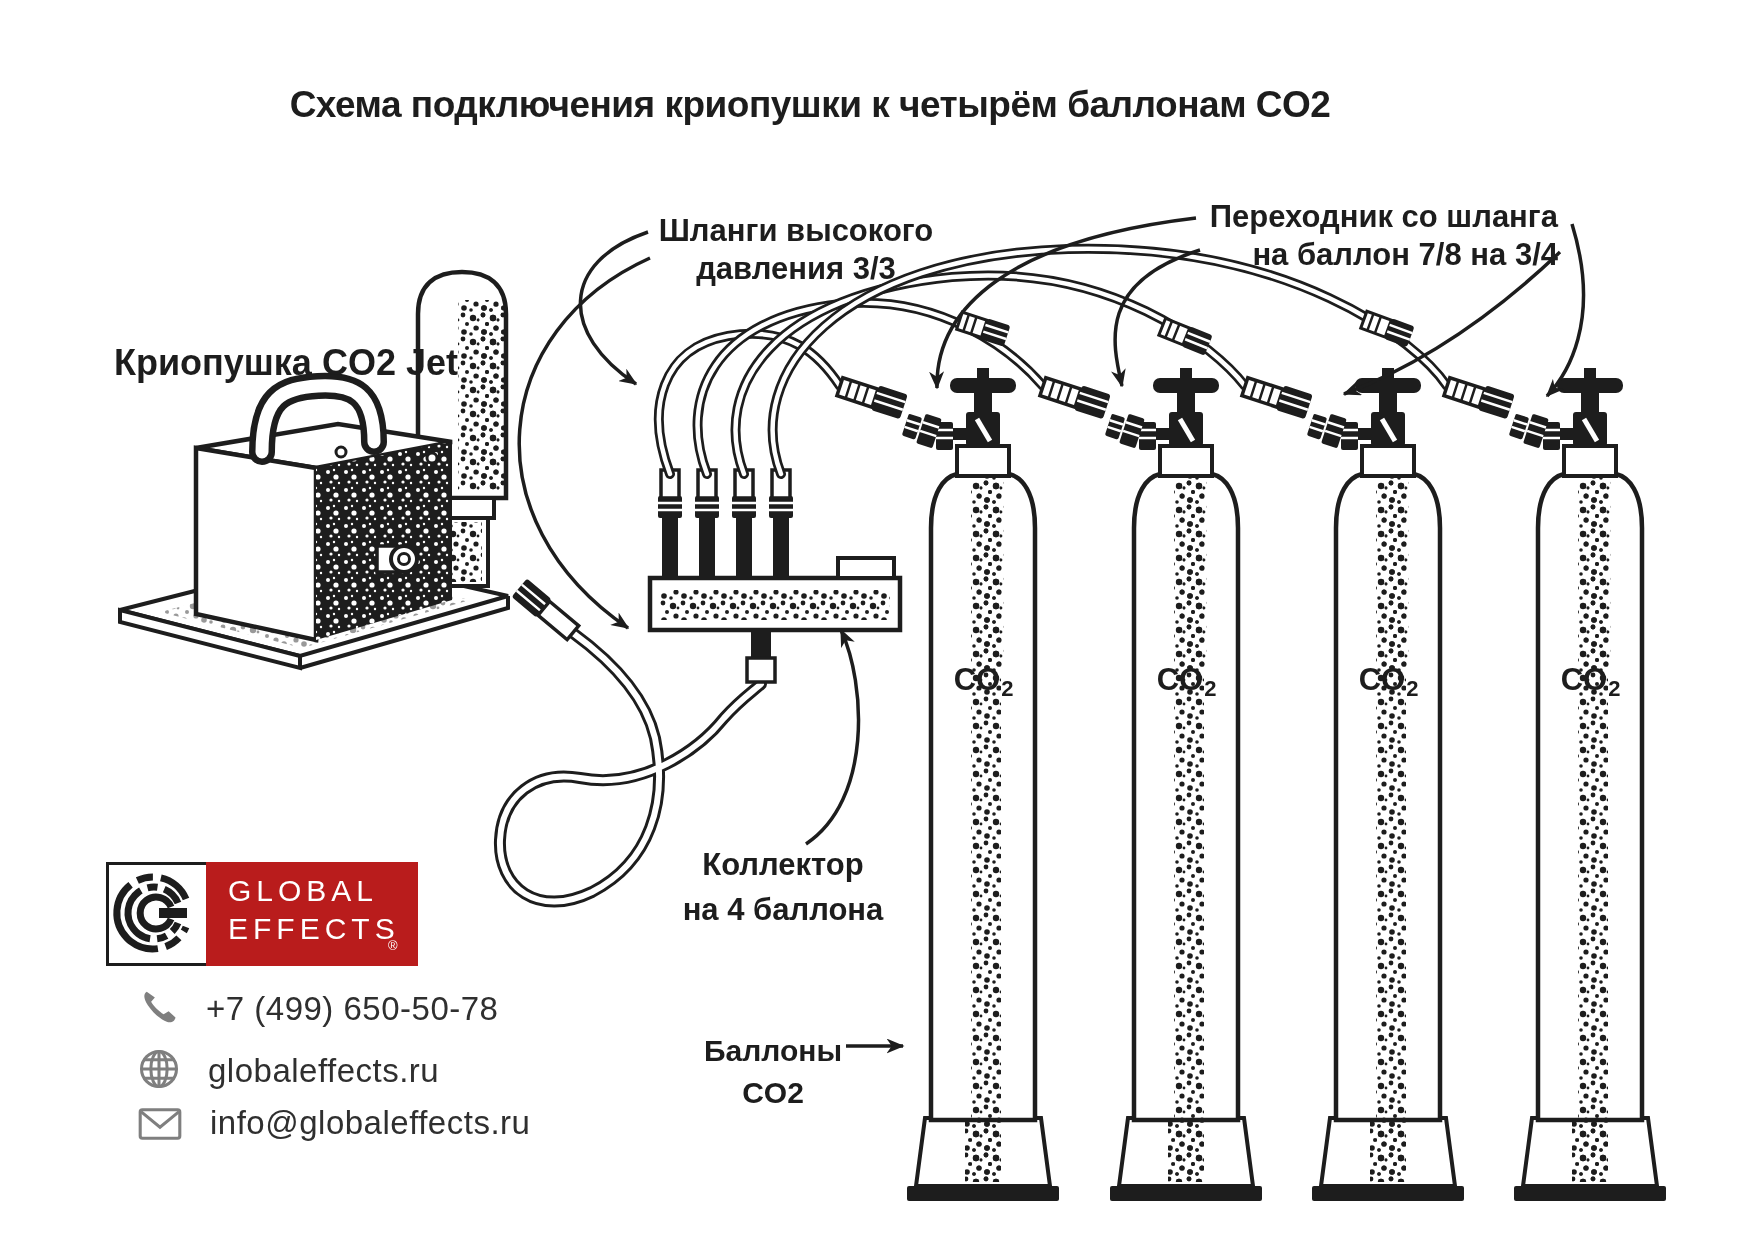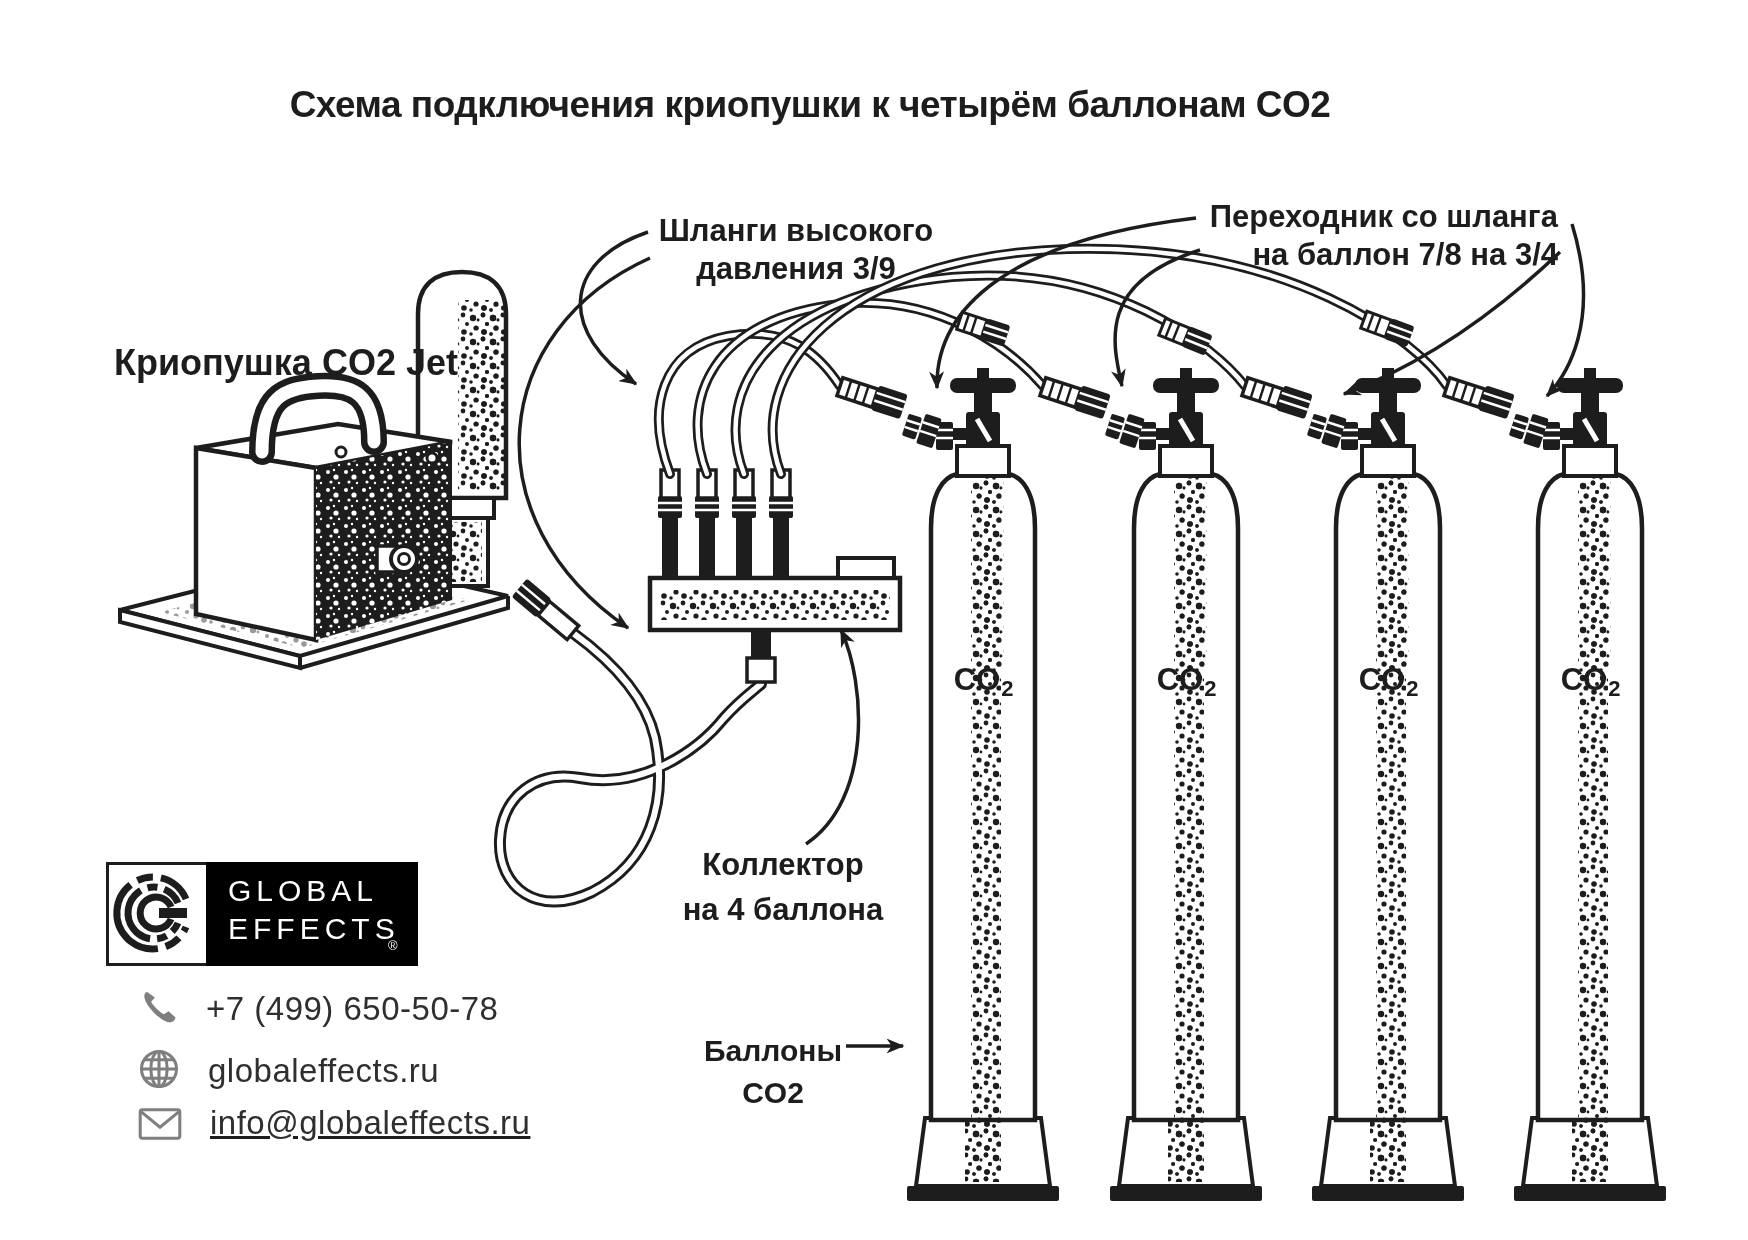--- a/index.html
+++ b/index.html
@@ -20,21 +20,21 @@
   .lbl{position:absolute;font-weight:700;font-size:31px;line-height:38px;text-align:center;white-space:nowrap;}
   .title{
     position:absolute;left:110px;top:84px;width:1400px;text-align:center;
     font-size:37px;font-weight:700;letter-spacing:-0.5px;white-space:nowrap;
   }
   .machine-lbl{position:absolute;left:114px;top:342px;width:340px;font-weight:700;font-size:36px;text-align:left;white-space:nowrap;}
   .co2{position:absolute;width:104px;text-align:center;font-weight:700;font-size:31px;top:662px;}
   .co2 .sub{font-size:22px;position:relative;top:6px;left:1px;}
   .logo{position:absolute;left:106px;top:862px;width:312px;height:100px;}
   .logo .mono-box{position:absolute;left:0;top:0;width:97px;height:98px;background:#fff;border:3px solid #1d1d1d;}
-  .logo .brand-box{position:absolute;left:100px;top:0;width:212px;height:104px;background:#000000;color:#fff;}
+  .logo .brand-box{position:absolute;left:100px;top:0;width:212px;height:104px;background:#b91c1c;color:#fff;}
   .brand-line{position:absolute;left:22px;font-size:30px;font-weight:400;letter-spacing:5px;white-space:nowrap;}
   .brand-1{top:12px;}
   .brand-2{top:50px;}
   .reg{position:absolute;left:182px;top:76px;font-size:13px;letter-spacing:0;}
   .contact-row{position:absolute;left:138px;display:flex;align-items:flex-end;}
   .contact-text{font-size:33px;font-weight:400;color:#2f2f2f;letter-spacing:0.5px;white-space:nowrap;}
   .cicon{margin-right:28px;flex:0 0 auto;}
 </style>
 </head>
 <body>
@@ -309,21 +309,21 @@
       <path class="leader" d="M 846,1046 L 903,1046"></path>
     </g>
   </svg>
 
   <div class="title">Схема подключения криопушки к четырём баллонам CO2</div>
 
   <div class="machine-lbl">Криопушка CO2 Jet</div>
 
   <div class="lbl" style="left:651px;top:212px;width:290px;">
     <div>Шланги высокого</div>
-    <div>давления 3/9</div>
+    <div>давления 3/3</div>
   </div>
 
   <div class="lbl" style="left:1198px;top:198px;width:360px;text-align:right;">
     <div>Переходник со шланга</div>
     <div>на баллон 7/8 на 3/4</div>
   </div>
 
   <div class="lbl" style="left:658px;top:842px;width:250px;line-height:45px;">
     <div>Коллектор</div>
     <div>на 4 баллона</div>
@@ -376,21 +376,21 @@
     <svg class="cicon" width="42" height="42" viewBox="0 0 36 36">
       <g fill="none" stroke="#7f7f7f" stroke-width="2.6">
         <circle cx="18" cy="18" r="15"></circle>
         <ellipse cx="18" cy="18" rx="7" ry="15"></ellipse>
         <path d="M3,18 h30 M5,10 h26 M5,26 h26 M18,3 v30"></path>
       </g>
     </svg>
     <span class="contact-text">globaleffects.ru</span>
   </div>
 
-  <div class="contact-row" style="top:1104px;text-decoration:underline;">
+  <div class="contact-row" style="top:1104px;">
     <svg class="cicon" width="44" height="36" viewBox="0 0 40 30">
       <g fill="none" stroke="#7f7f7f" stroke-width="2.8">
         <rect x="2" y="2" width="36" height="26" rx="2"></rect>
         <path d="M3,4 L20,18 L37,4"></path>
       </g>
     </svg>
     <span class="contact-text">info@globaleffects.ru</span>
   </div>
 
 </div>

